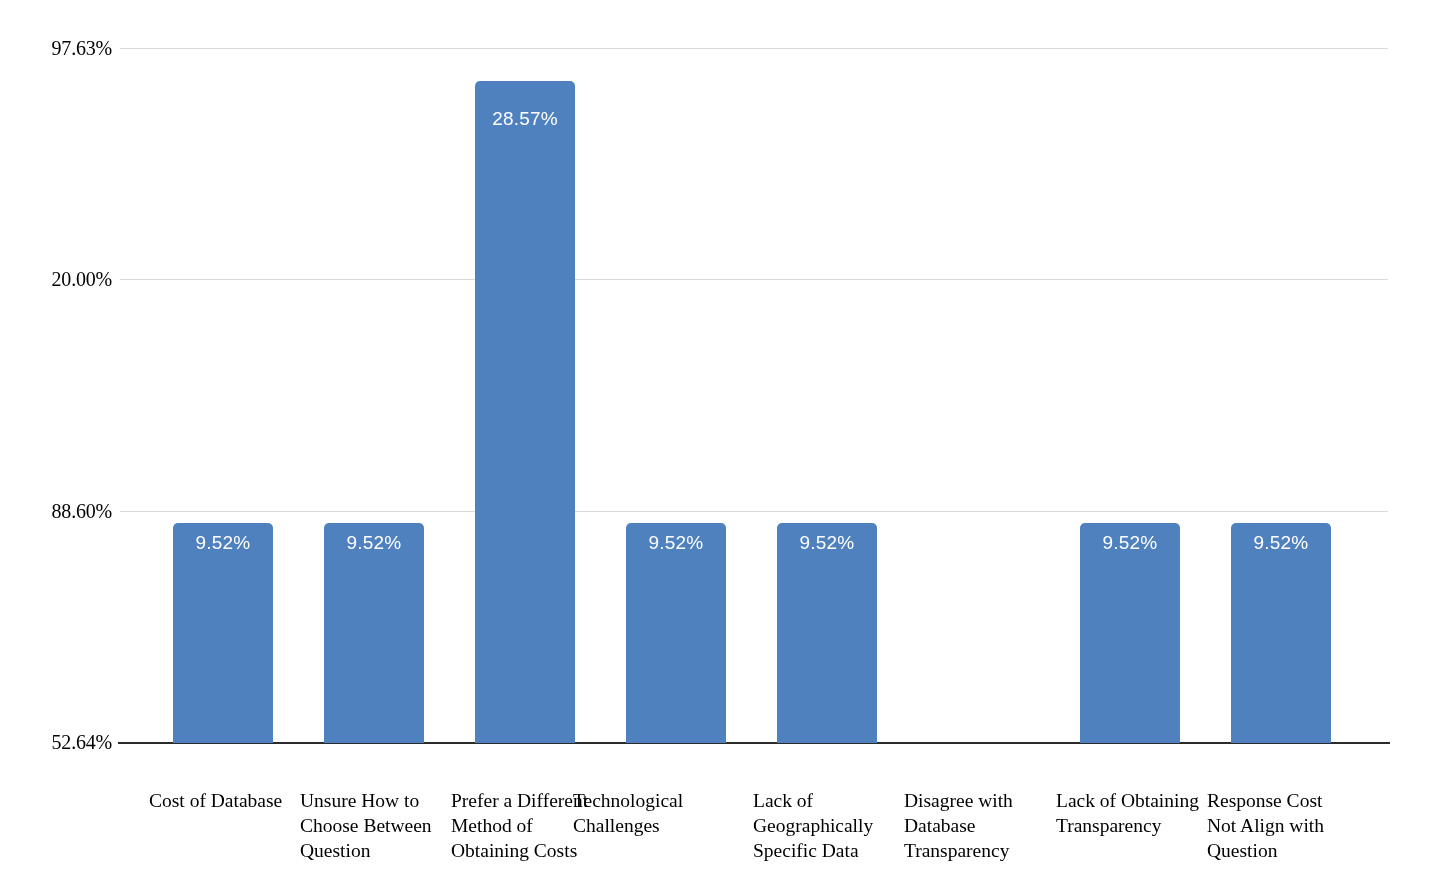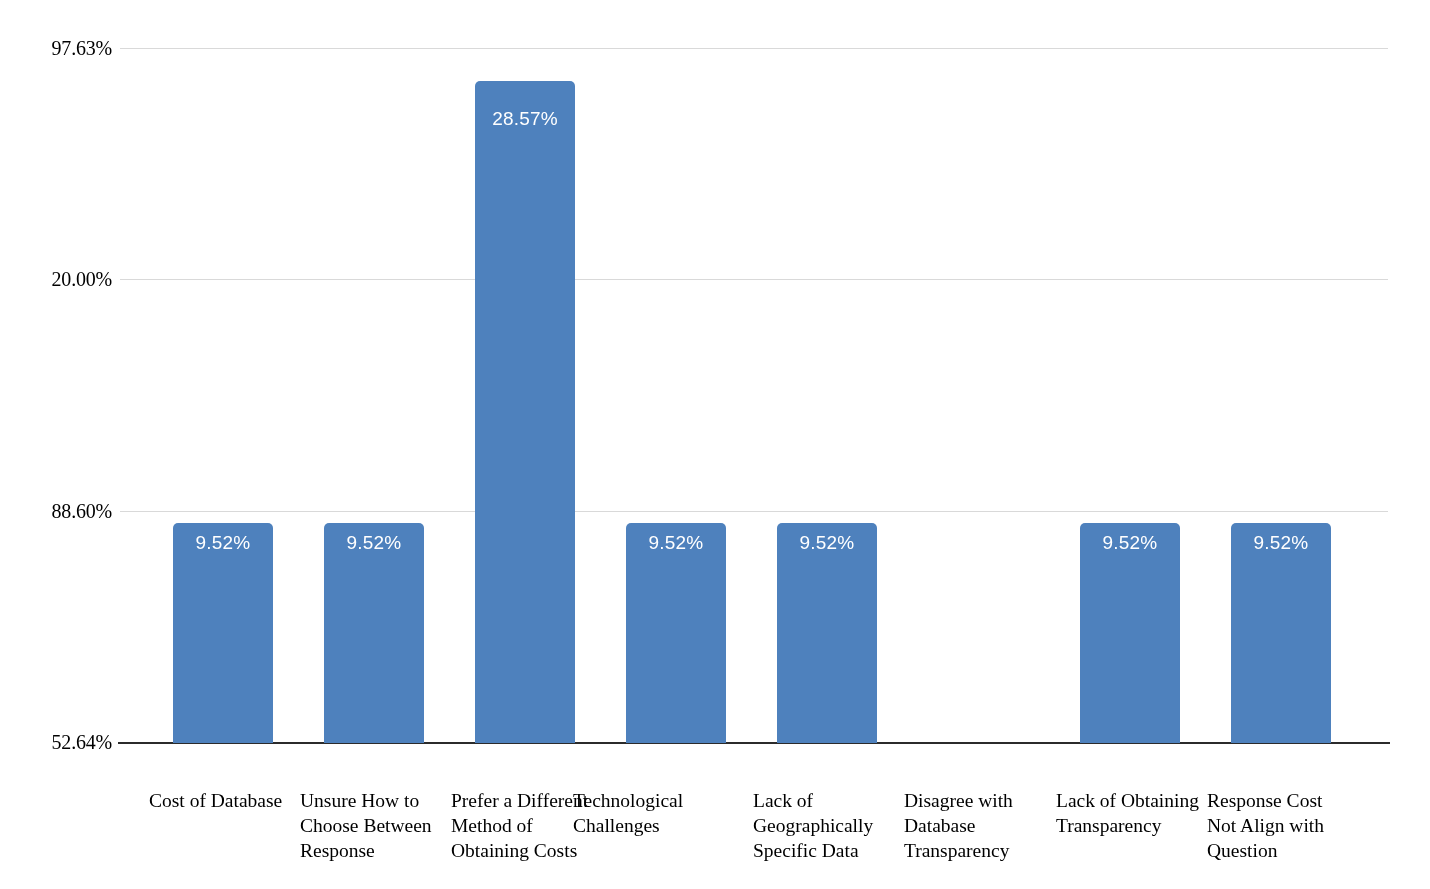--- a/index.html
+++ b/index.html
@@ -162,21 +162,21 @@
 
     <div class="bar-group" style="left:1231px;width:100px;">
       <div class="bar" style="left: 0px; width: 100px; top: 522.517px; height: 220.483px; background: rgb(78, 129, 189);"></div>
       <div class="bar-value" style="top: 531.517px; color: rgb(255, 255, 255);">9.52%</div>
     </div>
 
   </div>
 
   <div>
     <div class="cat-label" style="left:147px;width:152px;">Cost of Database</div>
-    <div class="cat-label" style="left:298px;width:152px;">Unsure How to Choose Between Response</div>
+    <div class="cat-label" style="left:298px;width:152px;">Unsure How to Choose Between Question</div>
     <div class="cat-label" style="left:449px;width:152px;">Prefer a Different Method of Obtaining Costs</div>
     <div class="cat-label" style="left:571px;width:152px;">Technological Challenges</div>
     <div class="cat-label" style="left:751px;width:152px;">Lack of Geographically Specific Data</div>
     <div class="cat-label" style="left:902px;width:152px;">Disagree with Database Transparency</div>
     <div class="cat-label" style="left:1054px;width:152px;">Lack of Obtaining Transparency</div>
     <div class="cat-label" style="left:1205px;width:152px;">Response Cost Not Align with Question</div>
   </div>
 
 </div>
 

